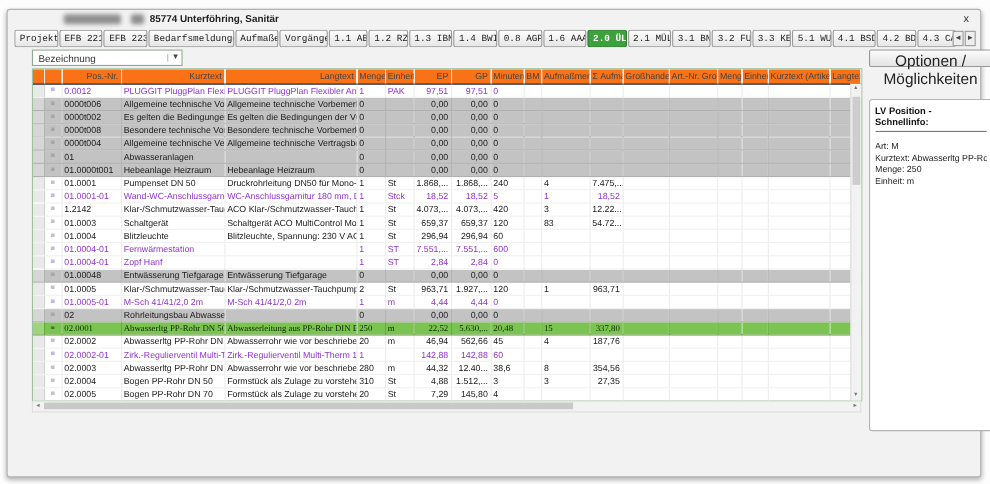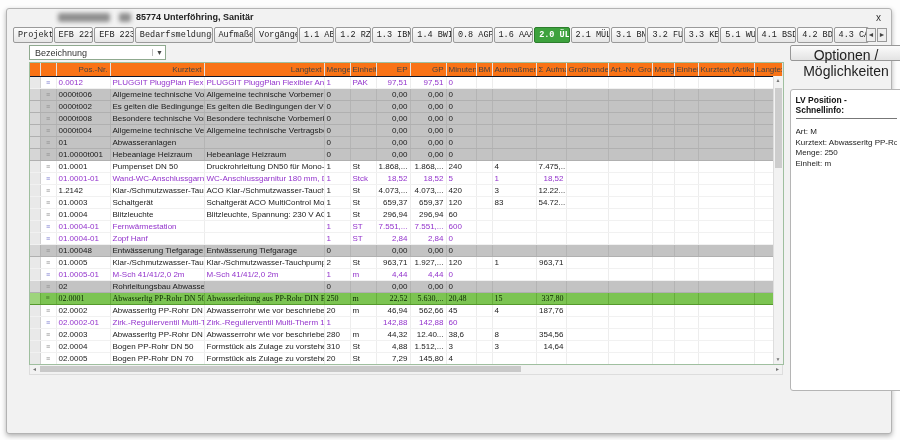--- a/index.html
+++ b/index.html
@@ -632,21 +632,21 @@
                 <td>02.0004</td>
                 <td>Bogen PP-Rohr DN 50</td>
                 <td>Formstück als Zulage zu vorstehendem Rohrsystem a...</td>
                 <td>310</td>
                 <td>St</td>
                 <td class="r">4,88</td>
                 <td class="r">1.512,...</td>
                 <td>3</td>
                 <td></td>
                 <td>3</td>
-                <td class="r">14,64</td>
+                <td class="r">27,35</td>
                 <td></td>
                 <td></td>
                 <td></td>
                 <td></td>
                 <td></td>
                 <td></td>
               </tr>
               <tr class="normal">
                 <td class="gut"></td>
                 <td class="ic">≡</td>

